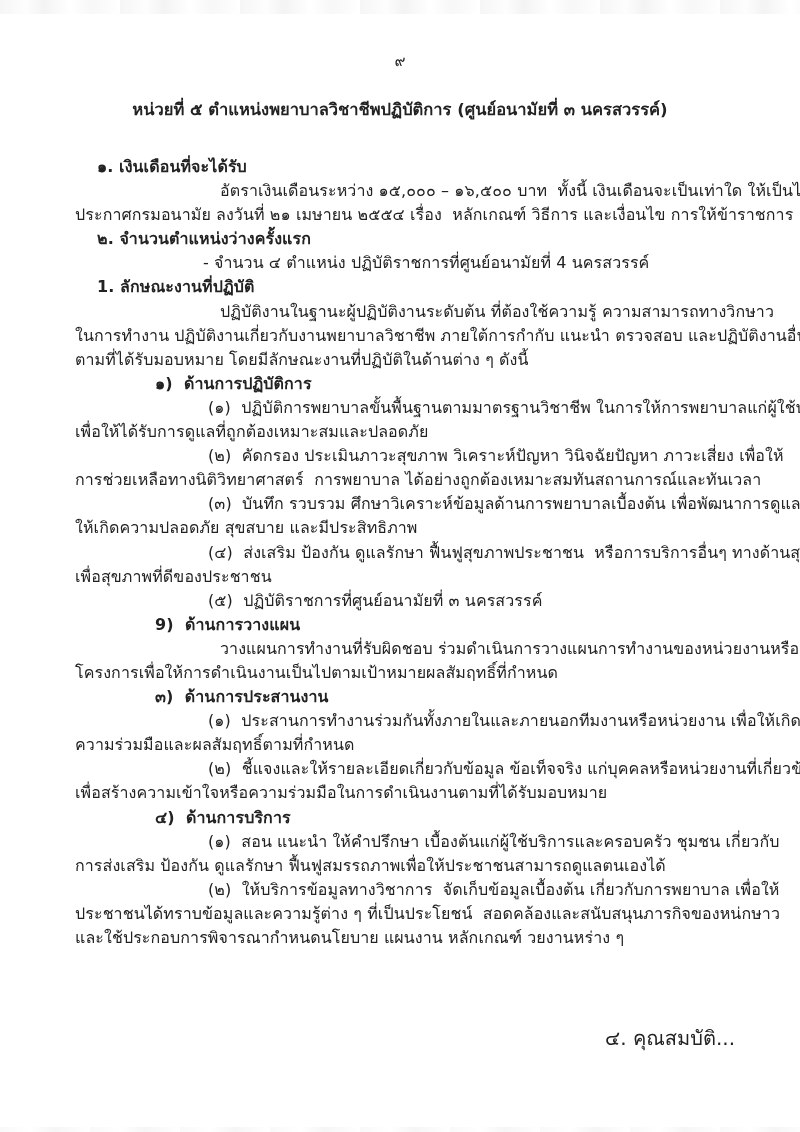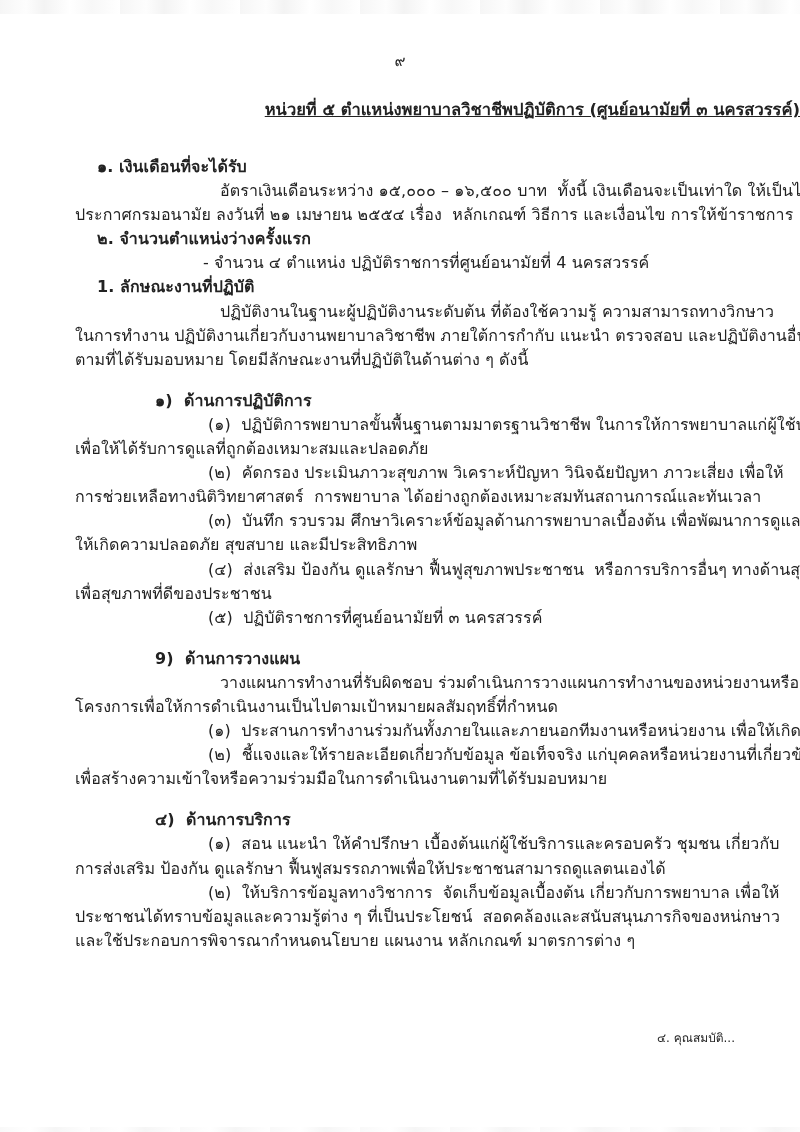--- a/index.html
+++ b/index.html
@@ -43,50 +43,49 @@
     width: 100%;
     text-align: center;
     font-size: 15px;
     line-height: 22px;
   }
   .title {
     position: absolute;
     top: 98px;
     left: 0;
     width: 100%;
-    text-align: right;
+    text-align: center;
     font-size: 16.5px;
     font-weight: bold;
     line-height: 24px;
     white-space: pre;
-    text-decoration: underline;
   }
   .content {
     position: absolute;
     top: 155px;
     left: 75px;
     width: 690px;
   }
   .line {
     font-size: 16px;
     line-height: 24.1px;
     white-space: pre;
     letter-spacing: 0.1px;
   }
   .line.h1     { padding-left: 22px;  font-weight: bold; }
-  .line.h2     { padding-left: 80px;  font-weight: bold; margin-top: 17px; }
+  .line.h2     { padding-left: 80px;  font-weight: bold; }
   .line.pindent{ padding-left: 145px; }
   .line.item   { padding-left: 133px; }
   .line.dash   { padding-left: 128px; }
   .line.body   { padding-left: 0; }
   .footer {
     position: absolute;
     top: 1027px;
     right: 65px;
-    font-size: 12px;
+    font-size: 20px;
     line-height: 22px;
     text-align: right;
     white-space: pre;
   }
 </style>
 </head>
 <body>
 
 <div class="page">
   <div class="scan-noise-top"></div>
@@ -112,27 +111,29 @@
       <div class="line item">(๒)  คัดกรอง ประเมินภาวะสุขภาพ วิเคราะห์ปัญหา วินิจฉัยปัญหา ภาวะเสี่ยง เพื่อให้</div>
       <div class="line body">การช่วยเหลือทางนิติวิทยาศาสตร์  การพยาบาล ได้อย่างถูกต้องเหมาะสมทันสถานการณ์และทันเวลา</div>
       <div class="line item">(๓)  บันทึก รวบรวม ศึกษาวิเคราะห์ข้อมูลด้านการพยาบาลเบื้องต้น เพื่อพัฒนาการดูแลผู้ป่วย</div>
       <div class="line body">ให้เกิดความปลอดภัย สุขสบาย และมีประสิทธิภาพ</div>
       <div class="line item">(๔)  ส่งเสริม ป้องกัน ดูแลรักษา ฟื้นฟูสุขภาพประชาชน  หรือการบริการอื่นๆ ทางด้านสุขภาพ</div>
       <div class="line body">เพื่อสุขภาพที่ดีของประชาชน</div>
       <div class="line item">(๕)  ปฏิบัติราชการที่ศูนย์อนามัยที่ ๓ นครสวรรค์</div>
       <div class="line h2">9)  ด้านการวางแผน</div>
       <div class="line pindent">วางแผนการทำงานที่รับผิดชอบ ร่วมดำเนินการวางแผนการทำงานของหน่วยงานหรือ</div>
       <div class="line body">โครงการเพื่อให้การดำเนินงานเป็นไปตามเป้าหมายผลสัมฤทธิ์ที่กำหนด</div>
+      <div class="line h2">๓)  ด้านการประสานงาน</div>
       <div class="line item">(๑)  ประสานการทำงานร่วมกันทั้งภายในและภายนอกทีมงานหรือหน่วยงาน เพื่อให้เกิด</div>
+      <div class="line body">ความร่วมมือและผลสัมฤทธิ์ตามที่กำหนด</div>
       <div class="line item">(๒)  ชี้แจงและให้รายละเอียดเกี่ยวกับข้อมูล ข้อเท็จจริง แก่บุคคลหรือหน่วยงานที่เกี่ยวข้อง</div>
       <div class="line body">เพื่อสร้างความเข้าใจหรือความร่วมมือในการดำเนินงานตามที่ได้รับมอบหมาย</div>
       <div class="line h2">๔)  ด้านการบริการ</div>
       <div class="line item">(๑)  สอน แนะนำ ให้คำปรึกษา เบื้องต้นแก่ผู้ใช้บริการและครอบครัว ชุมชน เกี่ยวกับ</div>
       <div class="line body">การส่งเสริม ป้องกัน ดูแลรักษา ฟื้นฟูสมรรถภาพเพื่อให้ประชาชนสามารถดูแลตนเองได้</div>
       <div class="line item">(๒)  ให้บริการข้อมูลทางวิชาการ  จัดเก็บข้อมูลเบื้องต้น เกี่ยวกับการพยาบาล เพื่อให้</div>
       <div class="line body">ประชาชนได้ทราบข้อมูลและความรู้ต่าง ๆ ที่เป็นประโยชน์  สอดคล้องและสนับสนุนภารกิจของหน่กษาว</div>
-      <div class="line body">และใช้ประกอบการพิจารณากำหนดนโยบาย แผนงาน หลักเกณฑ์ มาตรการต่าง ๆ</div>
+      <div class="line body">และใช้ประกอบการพิจารณากำหนดนโยบาย แผนงาน หลักเกณฑ์ วยงานหร่าง ๆ</div>
     </div>
 
   <div class="footer">๔. คุณสมบัติ...</div>
 
   <div class="scan-noise-bottom"></div>
 </div>
 
 </body></html>

